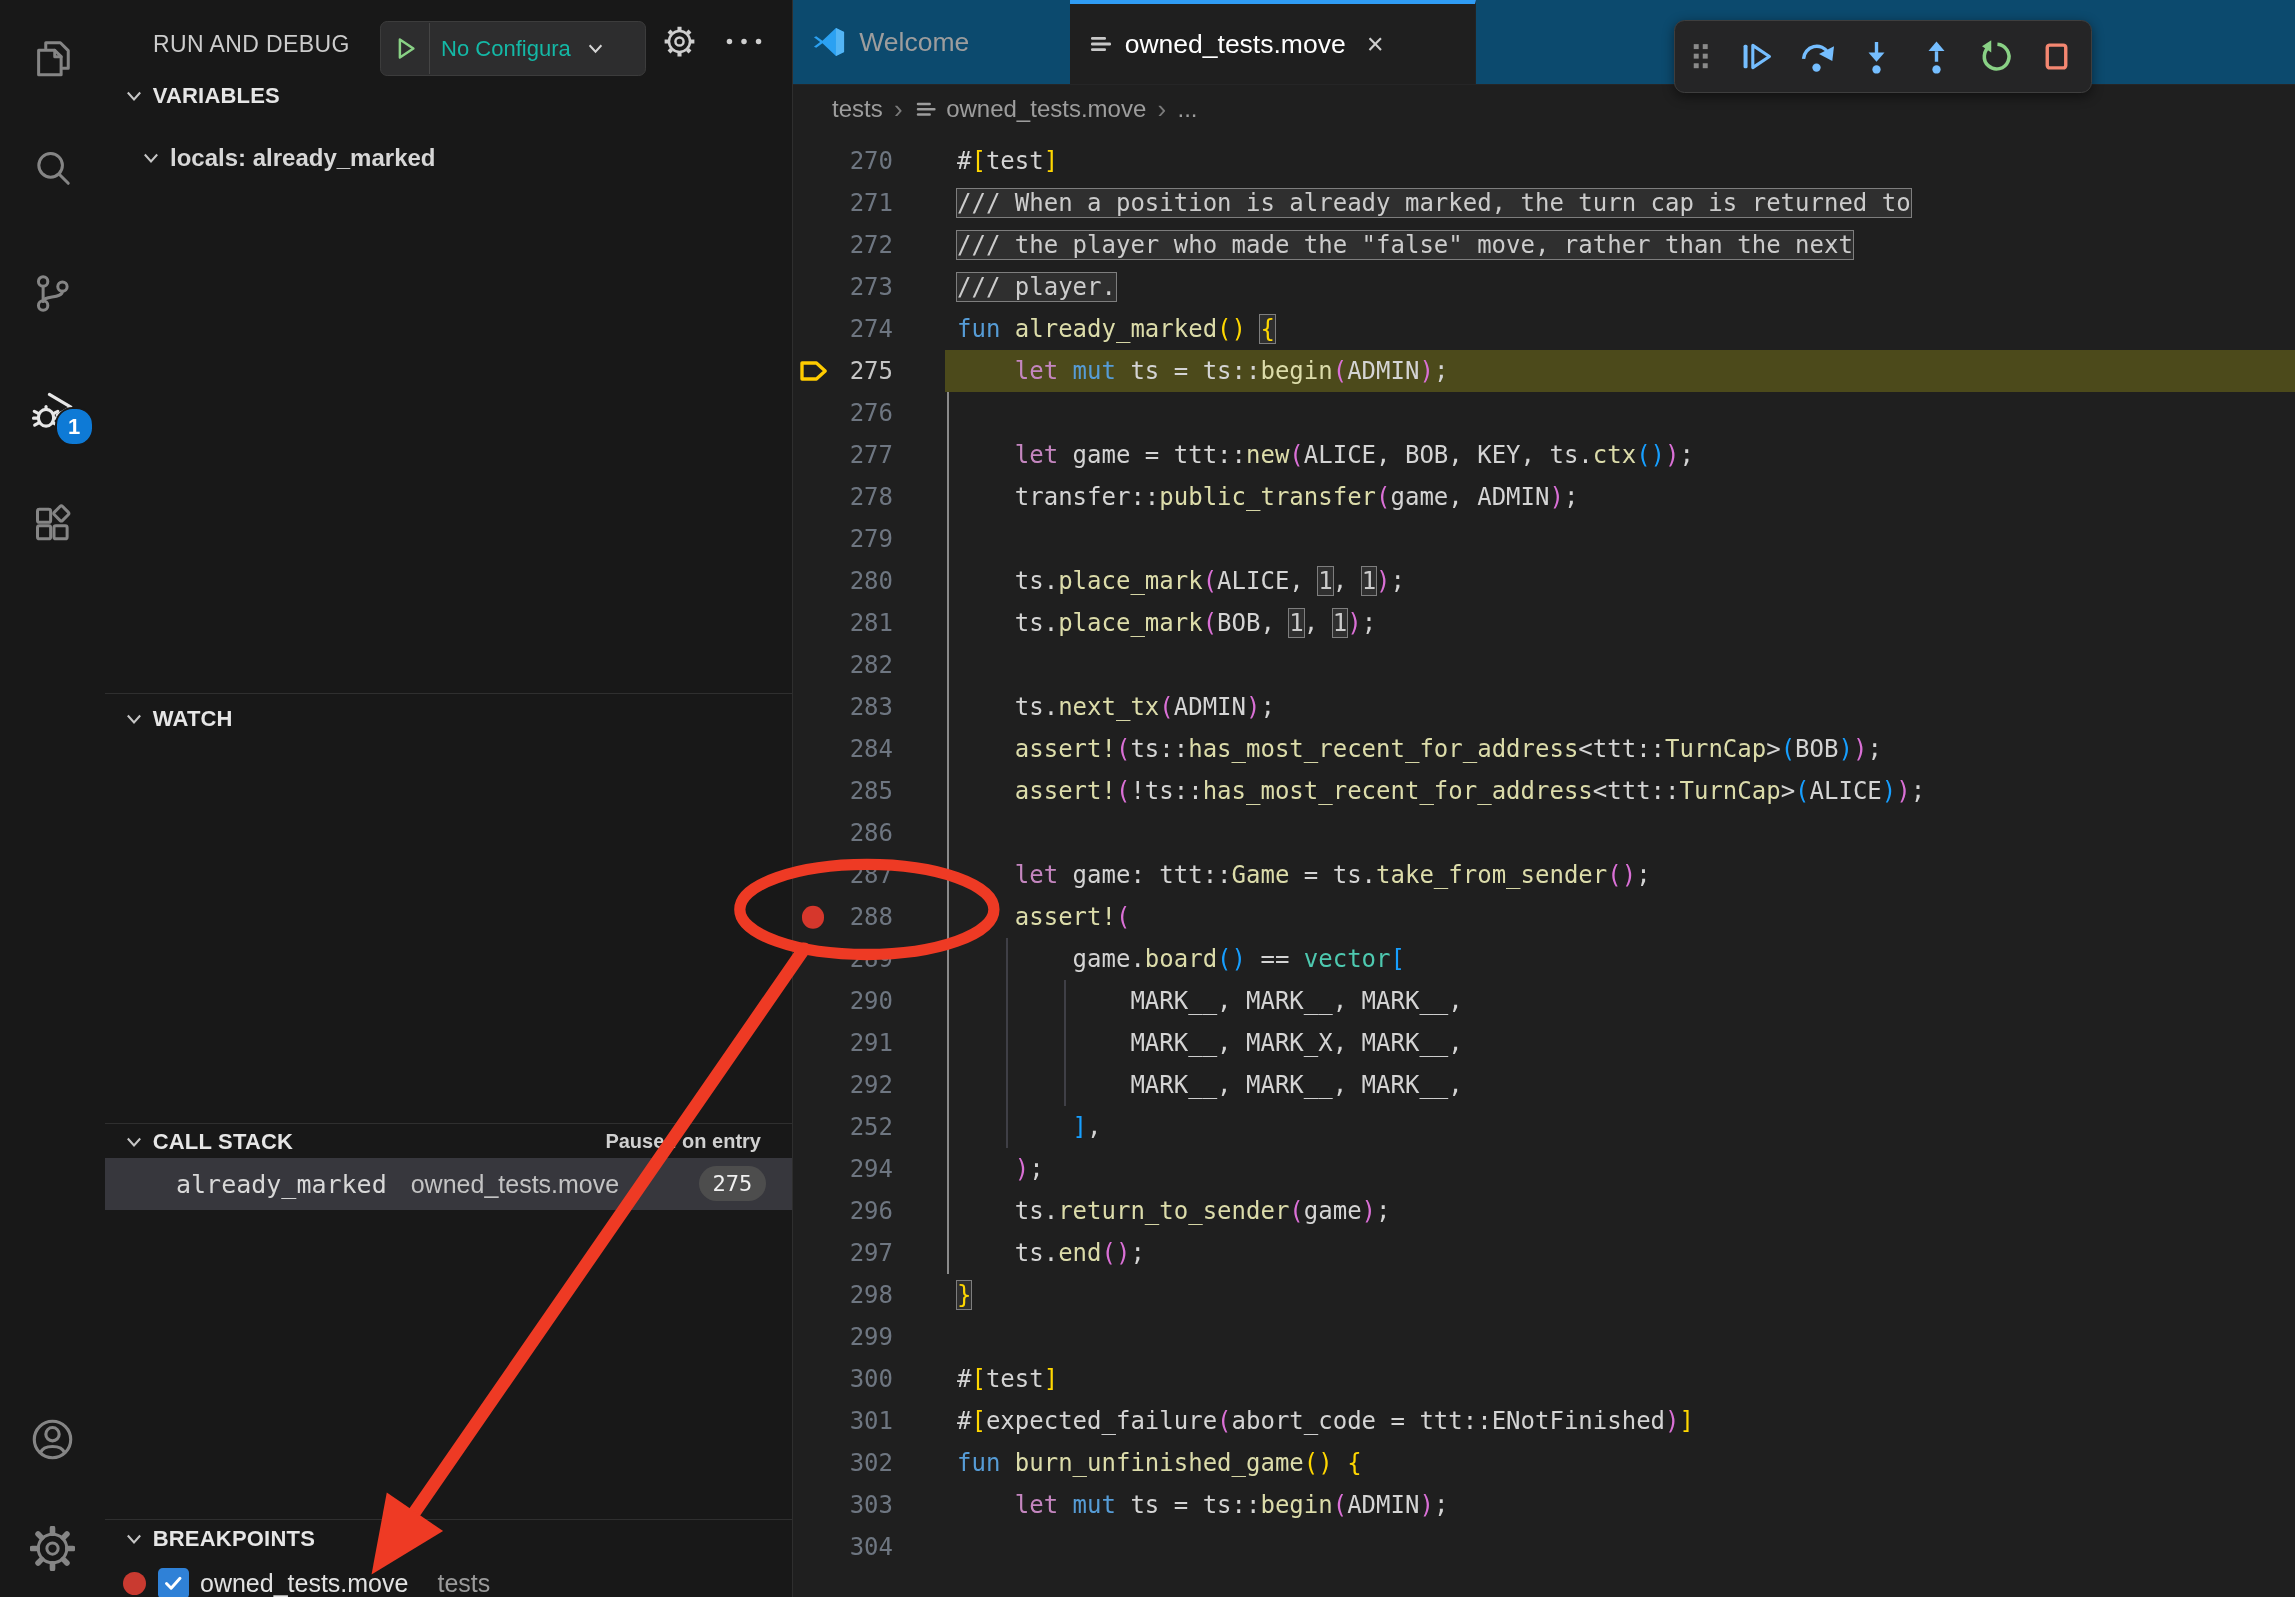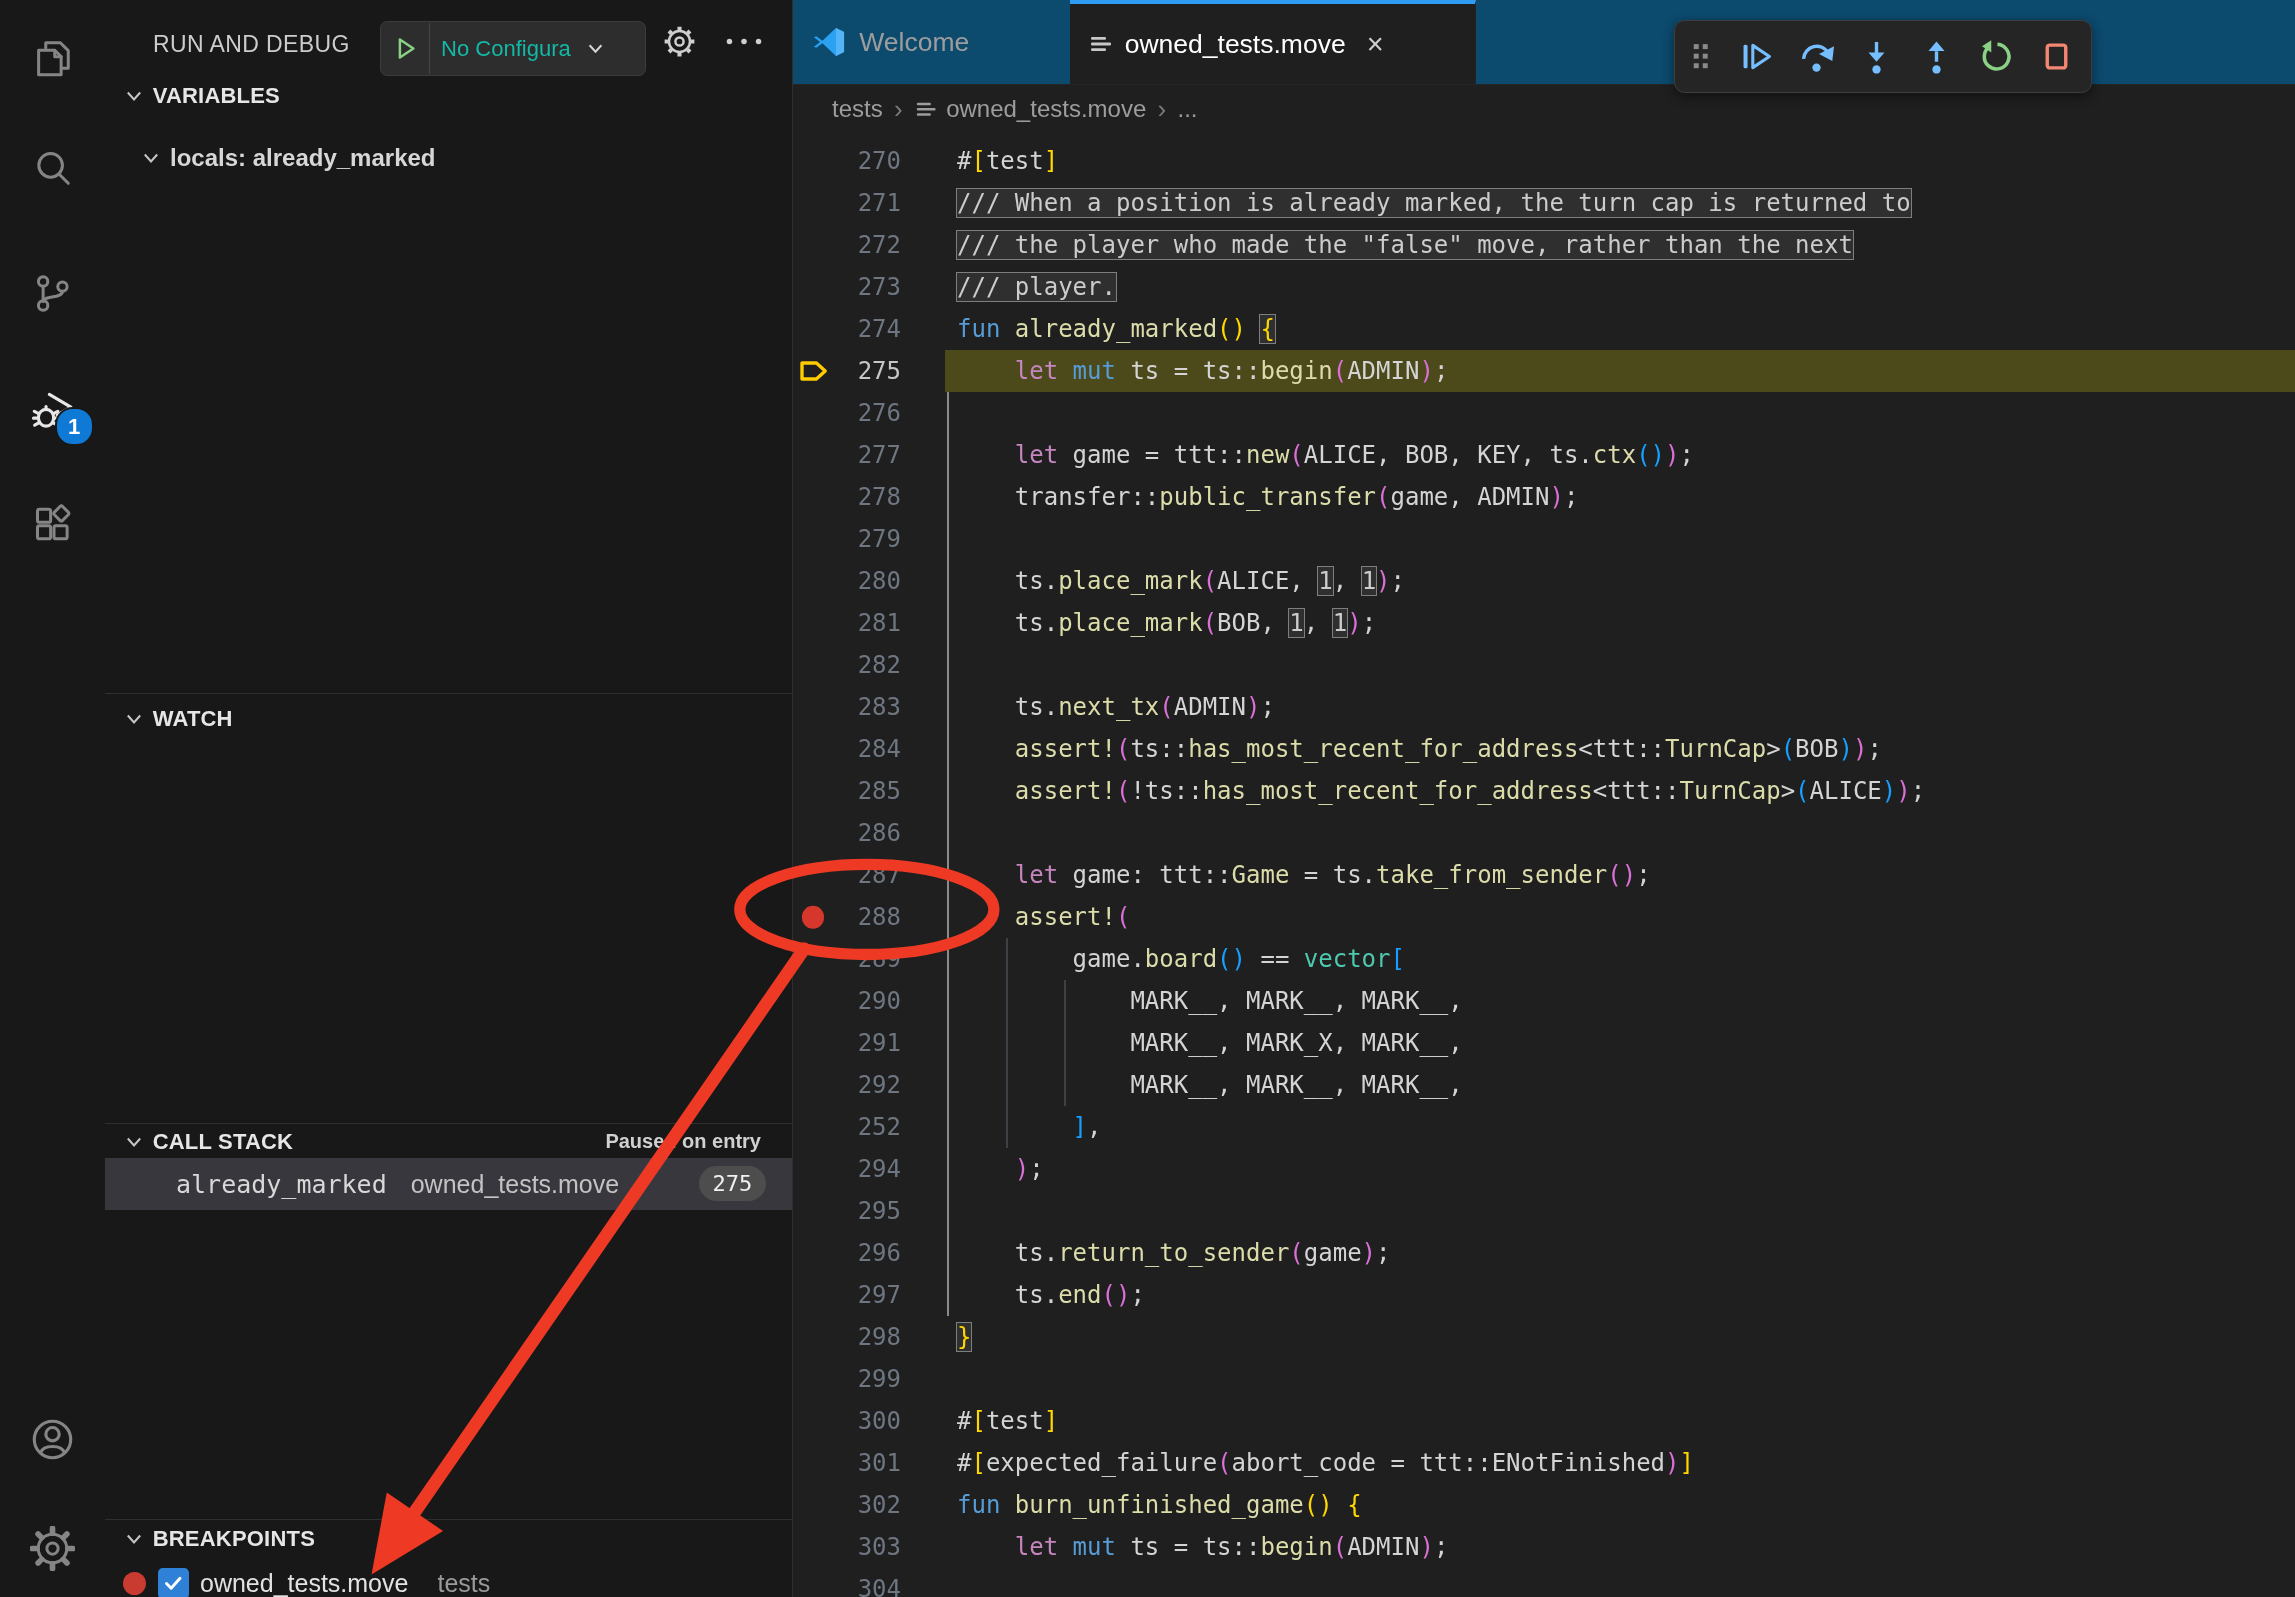--- a/index.html
+++ b/index.html
@@ -48,21 +48,21 @@
   .tab-label{font-size:26.5px;color:#9d9d9d;margin-left:13px;}
   .tab.active .tab-label{color:#ffffff;}
   .tab-icon{margin-left:17.7px;}
   .tab-close{margin-left:21px;font-size:29px;color:#cfcfcf;cursor:pointer;}
   #breadcrumb{position:absolute;left:0;top:84px;right:0;height:50px;display:flex;align-items:center;font-size:24px;color:#9d9d9d;}
   .bc-sep{font-size:26px;color:#7a7a7a;margin:0 11.3px;}
   .bc-item{cursor:pointer;}
   #code{position:absolute;left:0;top:140px;right:0;bottom:0;font-family:"DejaVu Sans Mono",monospace;font-size:24px;}
   .line{display:flex;height:42px;position:relative;}
   .gut{width:152px;flex:none;position:relative;}
-  .num{position:absolute;right:44px;top:0;line-height:42px;color:#6e7681;}
+  .num{position:absolute;right:52px;top:0;line-height:42px;color:#6e7681;}
   .line.cur .num{color:#c6c6c6;}
   .cnt{flex:1;position:relative;padding-left:12px;white-space:pre;line-height:42px;}
   .line.cur .cnt{background:#4c4a1b;}
   .bp-gutter{position:absolute;left:8.8px;top:50%;transform:translateY(-50%);width:22.5px;height:22.5px;border-radius:50%;background:#d6372c;}
   .curptr{position:absolute;left:6.4px;top:50%;transform:translateY(-50%);}
   .guide{position:absolute;top:0;bottom:0;width:1.6px;background:#3f3f46;}
   .guide.act{background:#8a8a8a;}
   .tk-fg{color:#d4d4d4}.tk-kw{color:#569cd6}.tk-ctrl{color:#c586c0}
   .tk-fn{color:#dcdcaa}.tk-type{color:#4ec9b0}
   .tk-b1{color:#ffd700}.tk-b2{color:#da70d6}.tk-b3{color:#179fff}
@@ -407,26 +407,20 @@
           <div class="cnt"><span class="guide act" style="left: 2.4px;"></span><span class="guide" style="left: 61px;"></span><span>        </span><span class="tk-b3">]</span><span class="tk-fg">,</span></div>
         </div>
         <div class="line">
           <div class="gut">
             <span class="num">294</span>
           </div>
           <div class="cnt"><span class="guide act" style="left: 2.4px;"></span><span>    </span><span class="tk-b2">)</span><span class="tk-fg">;</span></div>
         </div>
         <div class="line">
           <div class="gut">
-            <span class="num">295</span>
-          </div>
-          <div class="cnt"><span class="guide act" style="left: 2.4px;"></span></div>
-        </div>
-        <div class="line">
-          <div class="gut">
             <span class="num">296</span>
           </div>
           <div class="cnt"><span class="guide act" style="left: 2.4px;"></span><span>    </span><span class="tk-fg">ts.</span><span class="tk-fn">return_to_sender</span><span class="tk-b2">(</span><span class="tk-fg">game</span><span class="tk-b2">)</span><span class="tk-fg">;</span></div>
         </div>
         <div class="line">
           <div class="gut">
             <span class="num">297</span>
           </div>
           <div class="cnt"><span class="guide act" style="left: 2.4px;"></span><span>    </span><span class="tk-fg">ts.</span><span class="tk-fn">end</span><span class="tk-b2">(</span><span class="tk-b2">)</span><span class="tk-fg">;</span></div>
         </div>

